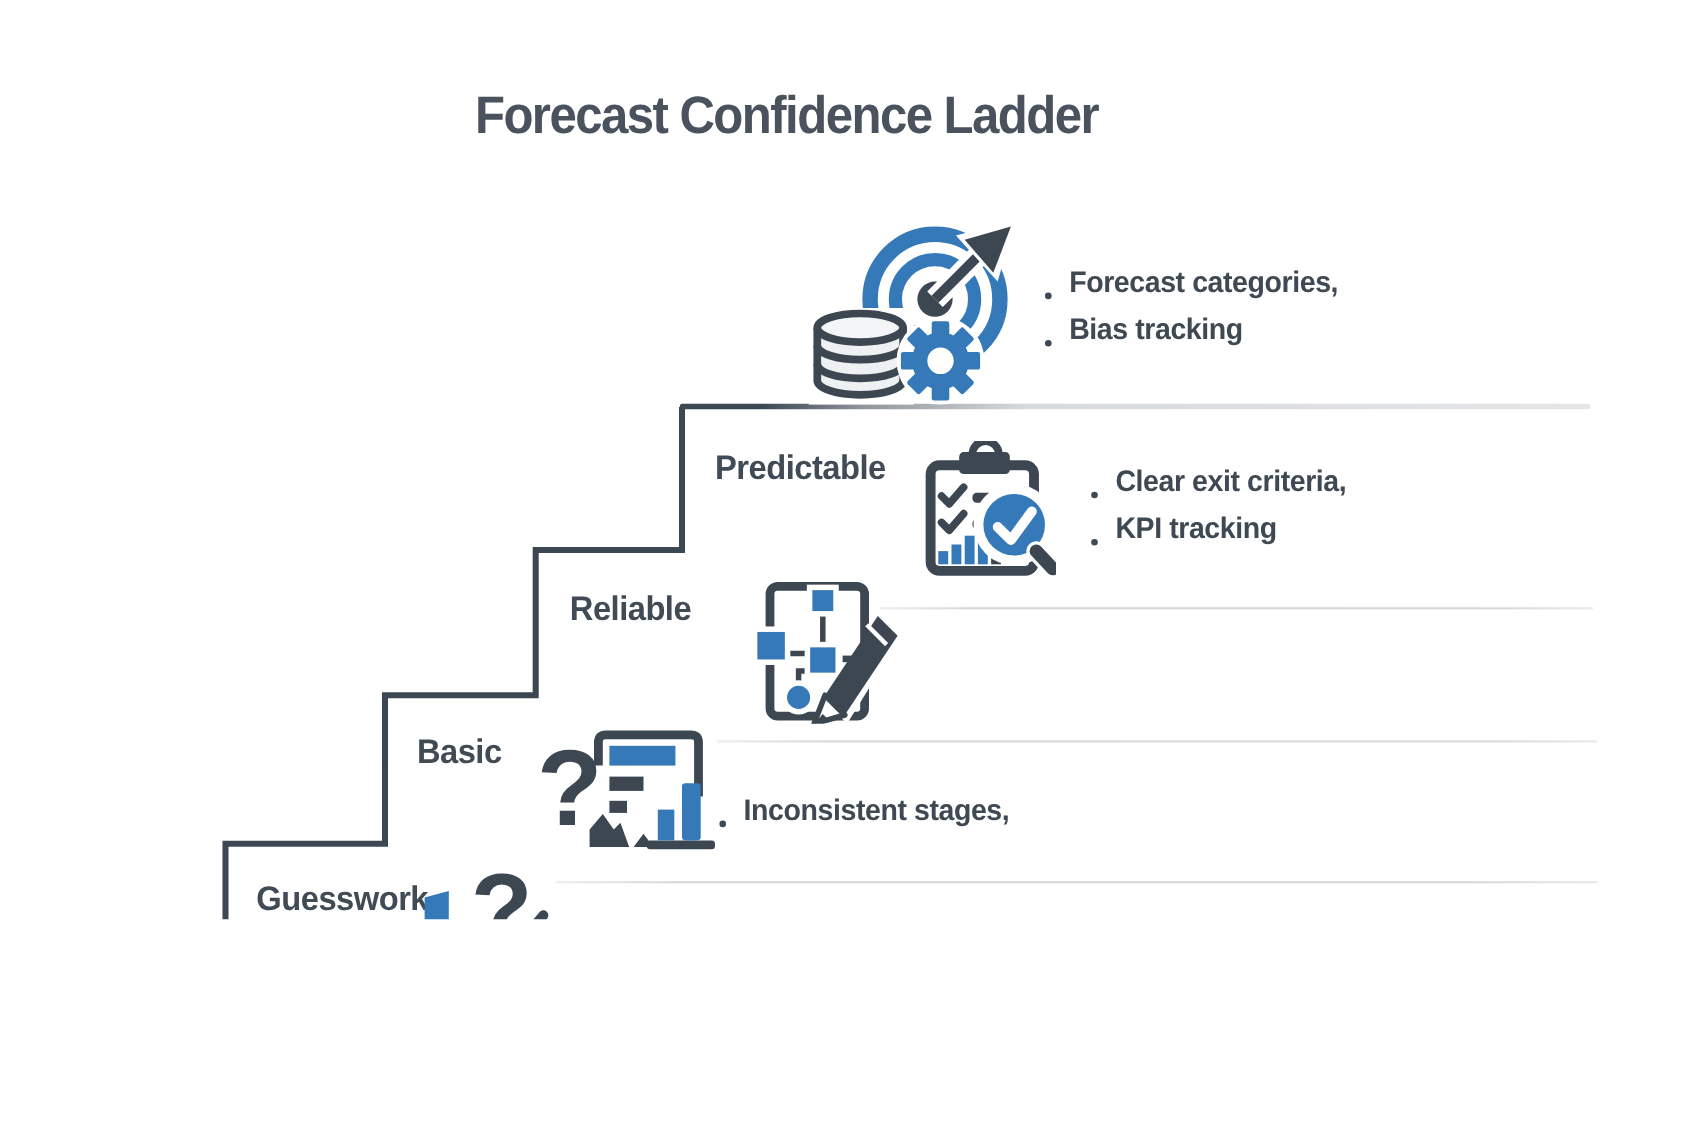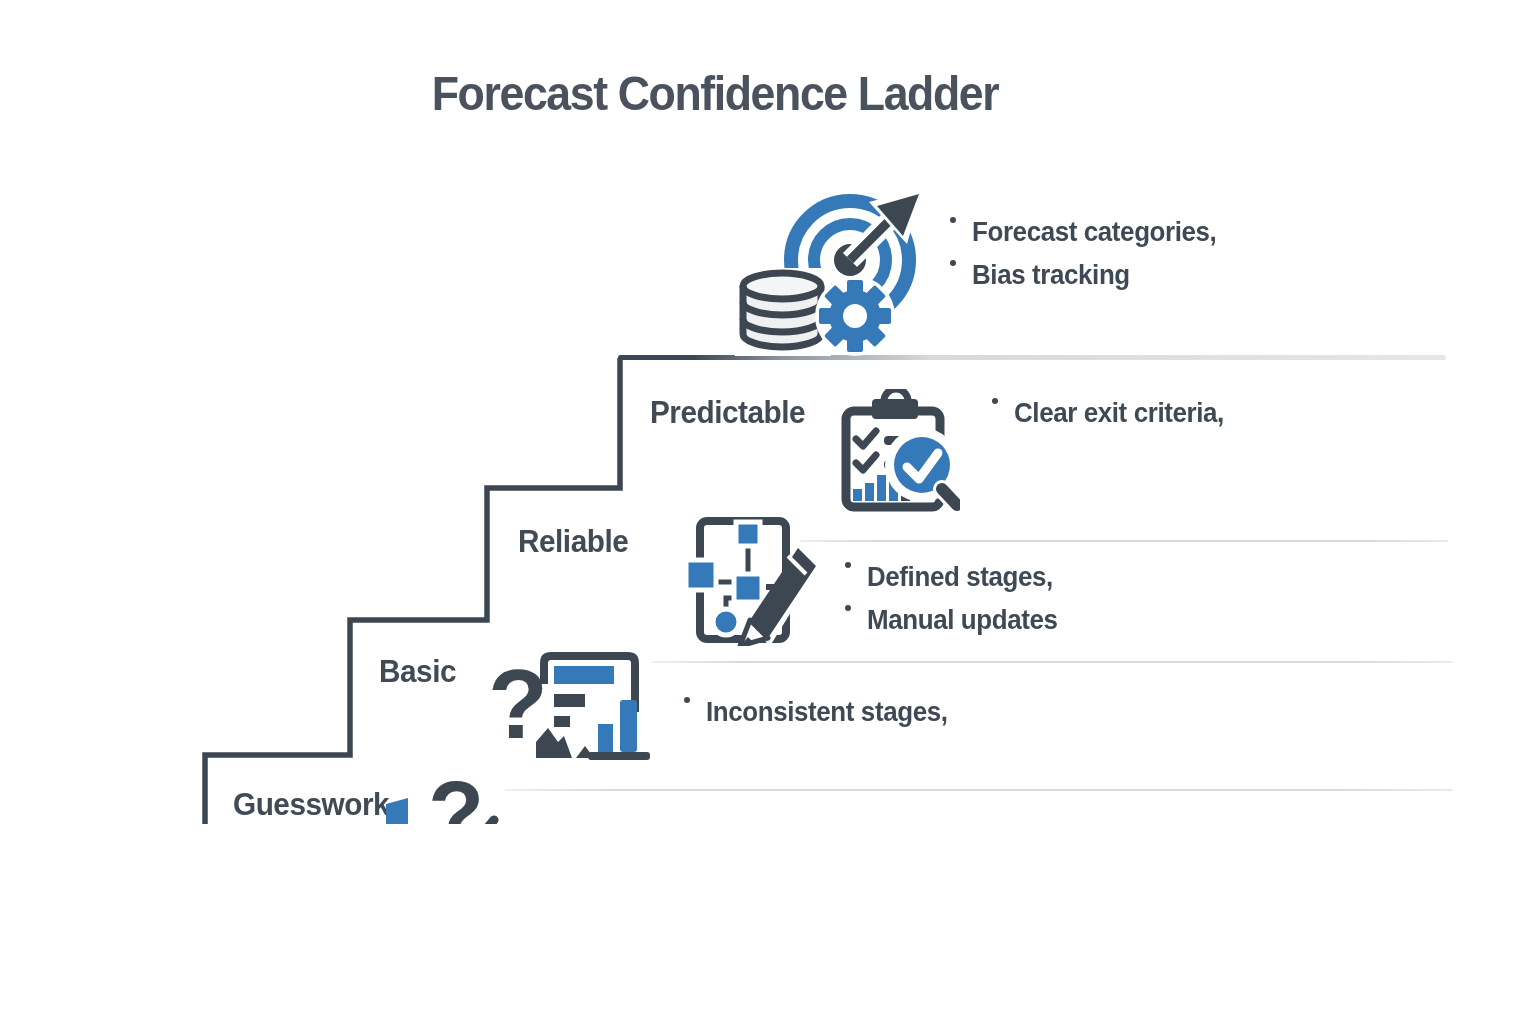--- a/index.html
+++ b/index.html
@@ -1,26 +1,26 @@
 <!DOCTYPE html>
 <html><head>
 <meta charset="utf-8">
 <style>
   html,body{margin:0;padding:0;background:#ffffff;}
   #canvas{position:relative;width:1536px;height:824px;background:#ffffff;overflow:hidden;
-          font-family:"Liberation Sans", sans-serif;}
+          font-family:"Liberation Sans", sans-serif;margin-top:12px;}
   .abs{position:absolute;}
   .title{position:absolute;left:0;top:66px;width:1430px;text-align:center;
          font-size:48px;font-weight:bold;color:#49525d;letter-spacing:-1.5px;
          transform:scaleX(0.93);white-space:nowrap;}
   .lvl-label{position:absolute;font-size:31px;font-weight:bold;color:#414b56;
              letter-spacing:-0.5px;transform:scaleX(0.96);transform-origin:left top;
              white-space:nowrap;}
   .bullets{position:absolute;}
-  .bullet-row{display:flex;align-items:flex-start;height:43px;}
+  .bullet-row{display:flex;align-items:flex-end;height:43px;}
   .dot{width:6px;height:6px;border-radius:50%;background:#3e4954;margin-right:16px;flex:none;}
   .bullet-text{font-size:27px;font-weight:bold;color:#3e4954;letter-spacing:-0.4px;
                transform:scaleX(0.96);transform-origin:left center;white-space:nowrap;}
   .sep{position:absolute;height:2px;
        background:linear-gradient(to right,#eceeef,#d7dadd 12%,#d8dbde 88%,#e8eaec);}
   .fade-tread{position:absolute;left:618px;top:355px;width:828px;height:5px;border-radius:3px;
        background:linear-gradient(to right,#3d4752 0%,#3d4752 9%,#8d959d 20%,#d7dadd 38%,#e4e6e8 100%);}
   svg{display:block;}
 </style>
 </head>
@@ -102,20 +102,24 @@
     <polyline points="71,78 83,90 102,64" fill="none" stroke="#ffffff" stroke-width="9" stroke-linecap="round" stroke-linejoin="round"></polyline>
     <line x1="106" y1="100" x2="121" y2="116" stroke="#ffffff" stroke-width="18" stroke-linecap="round"></line>
     <line x1="106" y1="100" x2="121" y2="116" stroke="#3d4752" stroke-width="12" stroke-linecap="round"></line>
   </svg>
 
   <div class="bullets" style="left:992px;top:398px">
     <div class="bullet-row">
       <span class="dot"></span>
       <span class="bullet-text">Clear exit criteria,</span>
     </div>
+    <div class="bullet-row">
+      <span class="dot"></span>
+      <span class="bullet-text">KPI tracking</span>
+    </div>
   </div>
 
   <div class="lvl-label" style="left:518px;top:524px">Reliable</div>
 
   <svg class="abs" style="left:682px;top:516px" width="136" height="130" viewBox="0 0 136 130">
     <rect x="18" y="5" width="86" height="118" rx="7" fill="none" stroke="#3d4752" stroke-width="8"></rect>
     <path d="M66,30 V58" fill="none" stroke="#3d4752" stroke-width="5"></path>
     <path d="M34,66 H52" fill="none" stroke="#3d4752" stroke-width="5"></path>
     <path d="M44,94 V82 H52" fill="none" stroke="#3d4752" stroke-width="5"></path>
     <rect x="84" y="68" width="9" height="6" fill="#3d4752"></rect>
@@ -123,47 +127,37 @@
     <rect x="4" y="44" width="30" height="30" fill="#3579b8" stroke="#ffffff" stroke-width="5"></rect>
     <rect x="52" y="58" width="28" height="28" fill="#3579b8" stroke="#ffffff" stroke-width="5"></rect>
     <circle cx="44" cy="106" r="13" fill="#3579b8" stroke="#ffffff" stroke-width="5"></circle>
     <polygon points="120,26 140,46 88,130 68,110" fill="#ffffff"></polygon>
     <polygon points="116,32 134,50 86,122 68,104" fill="#3d4752"></polygon>
     <line x1="106" y1="40" x2="124" y2="58" stroke="#ffffff" stroke-width="4"></line>
     <polygon points="68,104 86,122 58,130" fill="#ffffff" stroke="#3d4752" stroke-width="5" stroke-linejoin="round"></polygon>
     <polygon points="58,130 66,121 71,126" fill="#3d4752"></polygon>
   </svg>
 
-  <div class="bullets" style="left:845px;top:562px">
-    <div class="bullet-row">
-      <span class="dot"></span>
-      <span class="bullet-text">Defined stages,</span>
-    </div>
-    <div class="bullet-row">
-      <span class="dot"></span>
-      <span class="bullet-text">Manual updates</span>
-    </div>
-  </div>
 
   <div class="lvl-label" style="left:379px;top:654px">Basic</div>
 
   <svg class="abs" style="left:488px;top:650px" width="168" height="114" viewBox="0 0 168 114">
     <text x="0" y="88" font-size="98" font-weight="bold" fill="#3d4752" font-family="Liberation Sans, sans-serif">?</text>
     <path d="M56,34 V13 Q56,6 63,6 H140 Q147,6 147,13 V62" fill="none" stroke="#3d4752" stroke-width="8"></path>
     <rect x="66" y="16" width="60" height="18" fill="#3579b8"></rect>
     <rect x="66" y="44" width="31" height="13" fill="#3d4752"></rect>
     <rect x="66" y="66" width="16" height="11" fill="#3d4752"></rect>
     <polygon points="48,108 48,92 60,78 70,92 76,86 84,108" fill="#3d4752"></polygon>
     <polygon points="88,108 97,96 106,108" fill="#3d4752"></polygon>
     <rect x="100" y="102" width="62" height="8" rx="3" fill="#3d4752"></rect>
     <rect x="110" y="74" width="15" height="28" fill="#3579b8"></rect>
     <rect x="132" y="50" width="17" height="52" rx="3" fill="#3579b8"></rect>
   </svg>
 
-  <div class="bullets" style="left:684px;top:697px">
+  <div class="bullets" style="left:654px;top:697px">
     <div class="bullet-row">
       <span class="dot"></span>
       <span class="bullet-text">Inconsistent stages,</span>
     </div>
   </div>
 
   <div class="lvl-label" style="left:233px;top:787px">Guesswork</div>
 
   <svg class="abs" style="left:378px;top:766px" width="134" height="120" viewBox="0 0 134 120">
     <polygon points="8,38 30,32 30,106 8,106" fill="#3579b8"></polygon>

